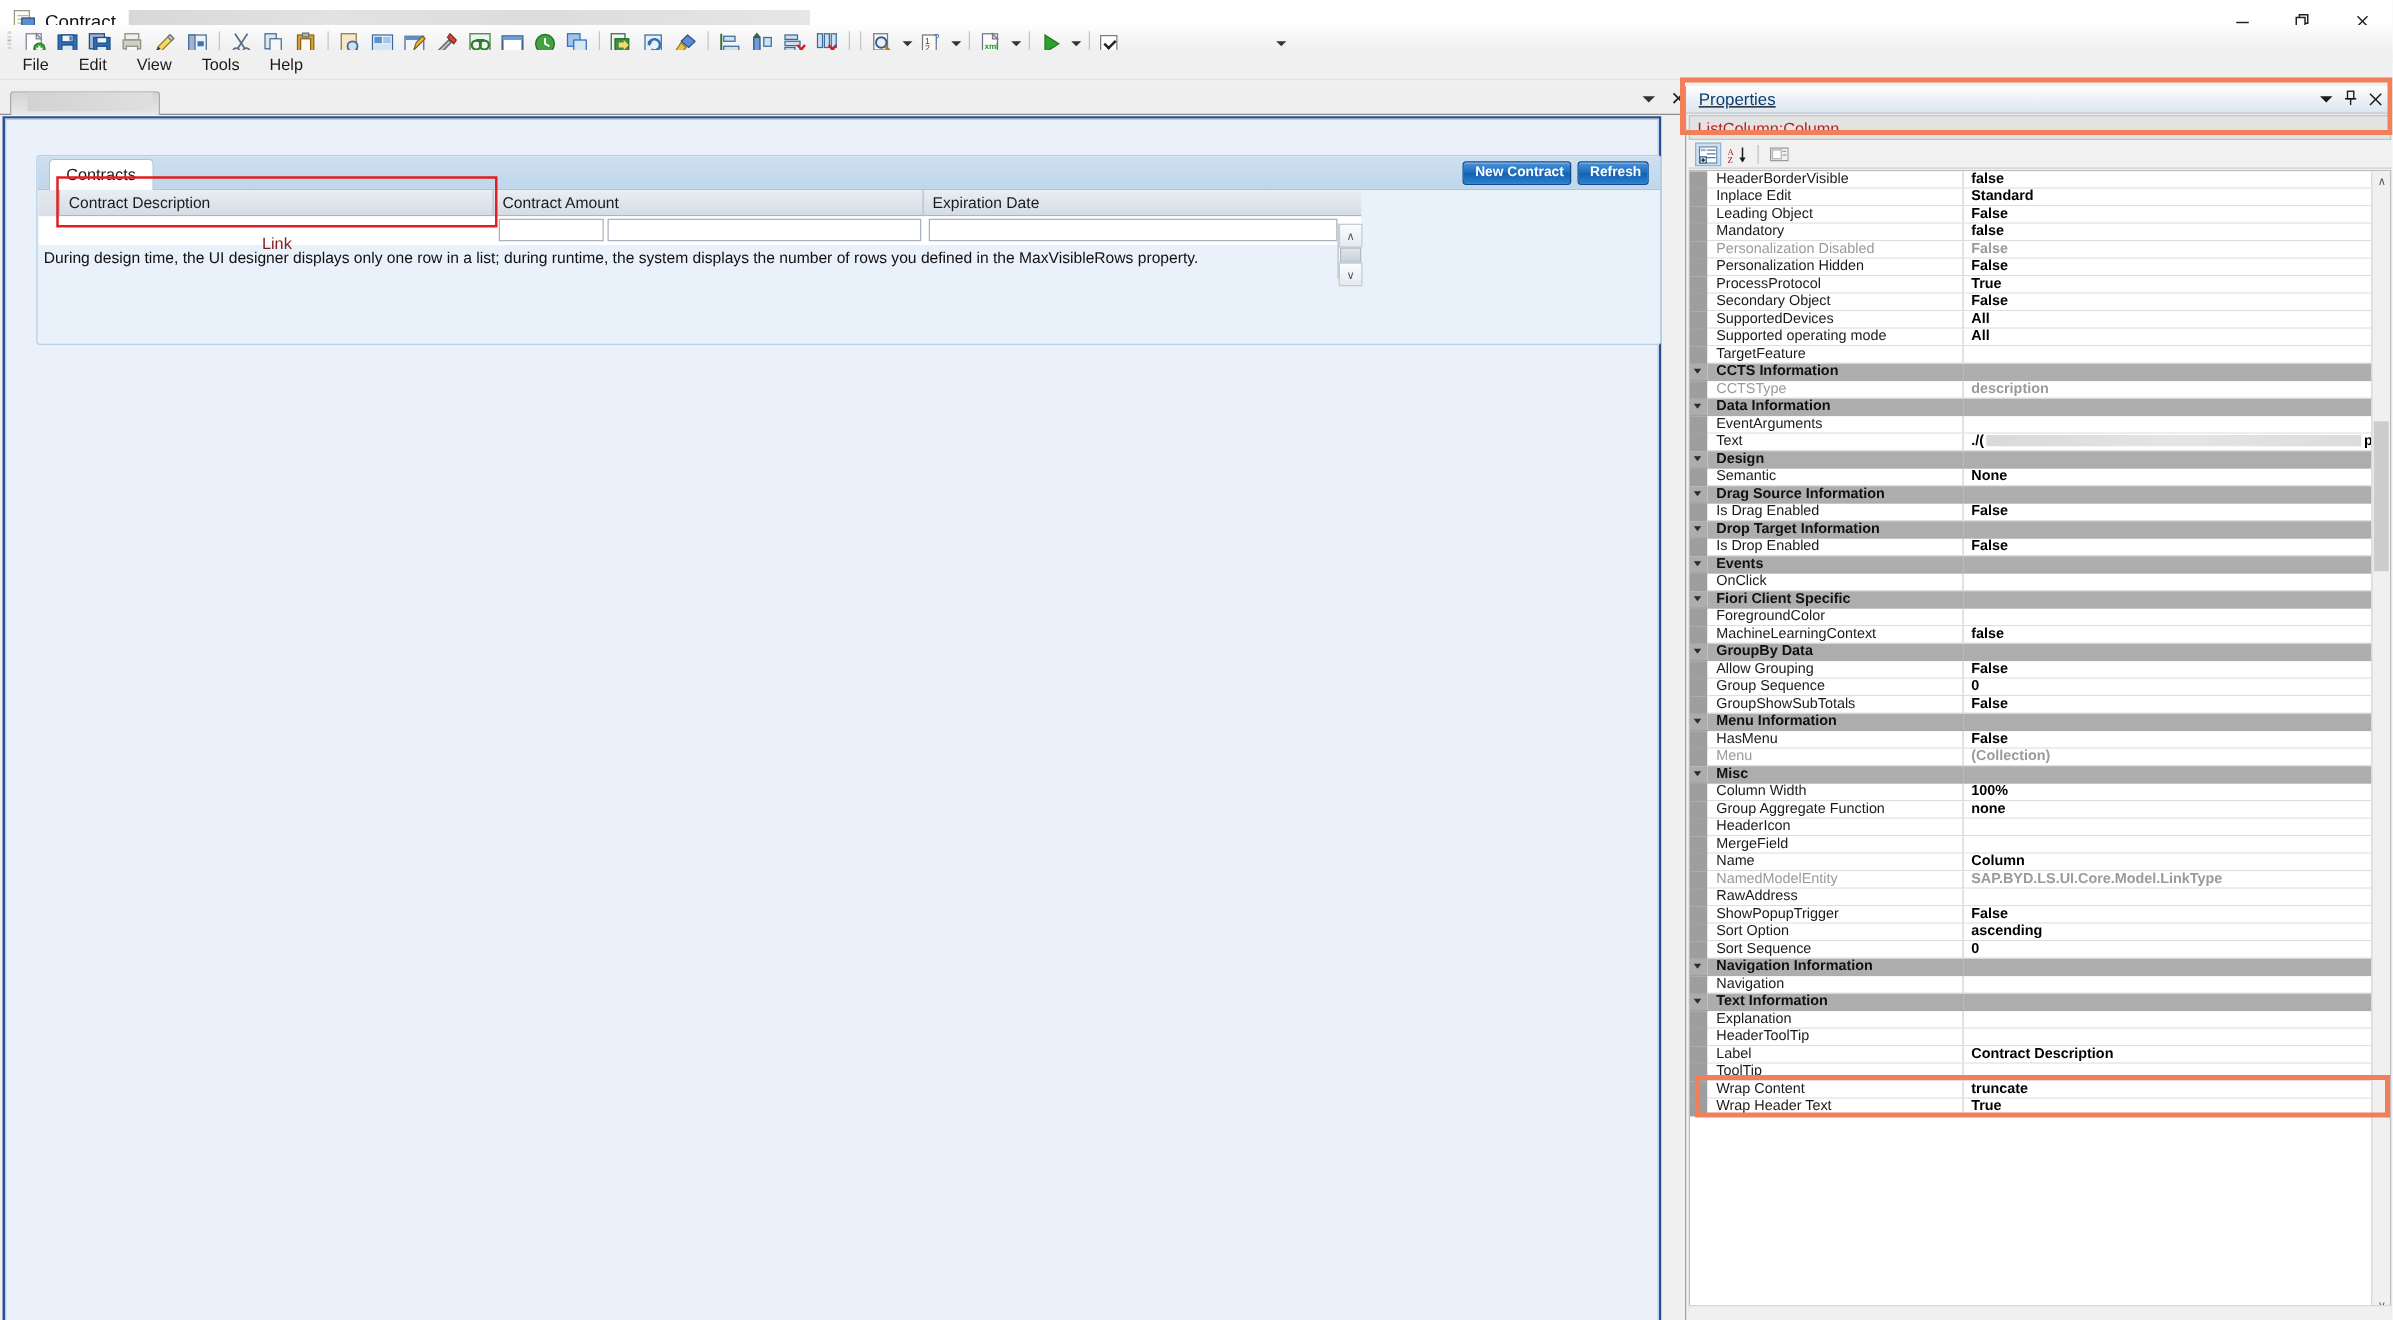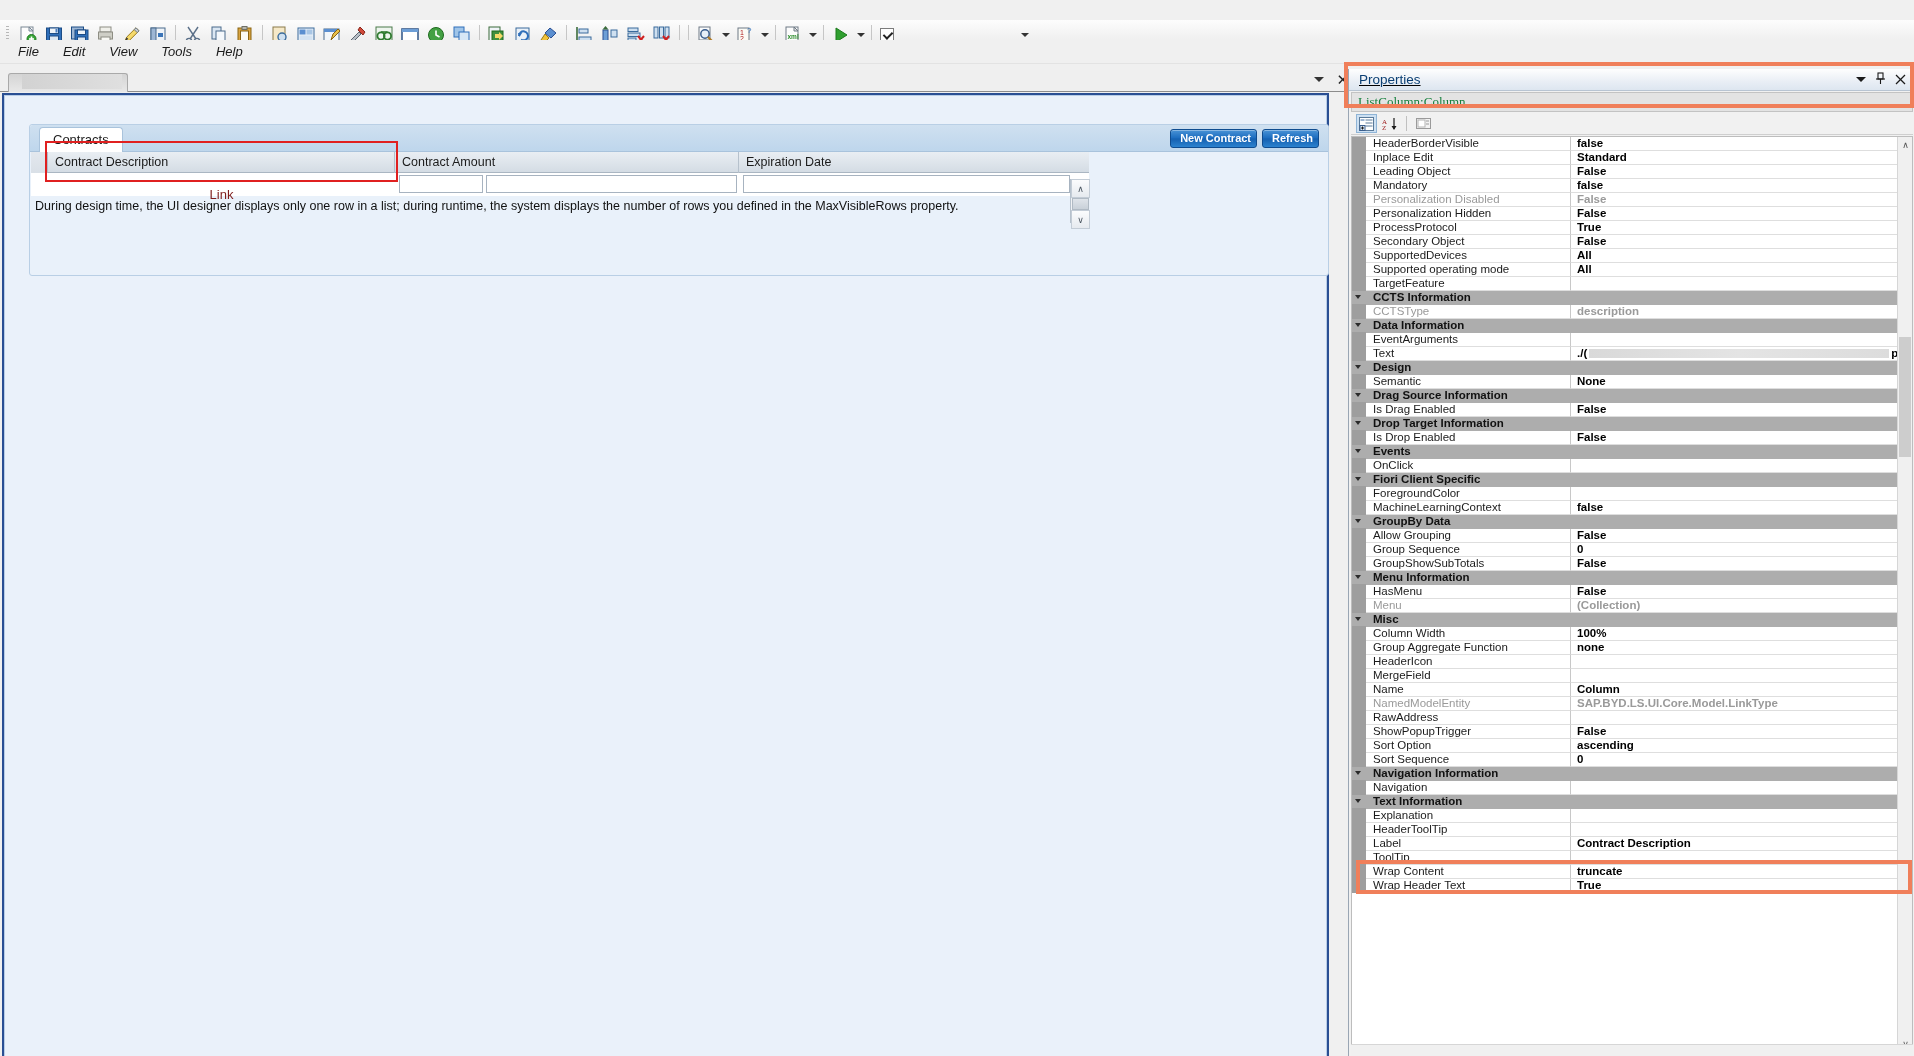--- a/index.html
+++ b/index.html
@@ -75,21 +75,21 @@
   .chk-box { width:14px;height:14px;border:1px solid #7c7c7c;background:#fff;position:relative;}
   .chk-box:after{content:"";position:absolute;left:3px;top:6px;width:4px;height:7px;border:solid #222;border-width:0 2px 2px 0;transform:rotate(45deg);top:1px;left:4px;}
   .chk-label{ font-size:13.5px; color:#7b3f10; white-space:nowrap;margin-top:48px;}
 
   
   .menubar {
     position:absolute; left:0; top:40px; width:1914px; height:24px;
     background:#f0f0f0; display:flex; align-items:center; padding-left:6px;
     border-bottom:1px solid #e3e3e3;
   }
-  .menuitem { padding:2px 12px; font-size:13px; color:#1b1b1b;font-style:italic; }
+  .menuitem { padding:2px 12px; font-size:13px; color:#1b1b1b; }
 
   
   .docstrip {
     position:absolute; left:0; top:70px; width:1355px; height:22px;
     background:#efefef; border-bottom:1px solid #8c8c8c;
   }
   .doctab {
     position:absolute; left:8px; top:3px; width:120px; height:19px;
     background: linear-gradient(180deg,#d4d4d4 0%, #e8e8e8 100%);
     border:1px solid #a9a9a9; border-bottom:none;
@@ -205,21 +205,21 @@
   .props-title span.t { margin-left:10px; font-size:13.5px; color:#0b3f73; }
   .props-title .ctrls { margin-left:auto; display:flex; align-items:center; gap:9px; margin-right:8px; }
   .props-title .caret { width:0;height:0;border-left:5px solid transparent;border-right:5px solid transparent;border-top:5px solid #1b1b1b; }
   .pin { font-size:13px; color:#1b1b1b; line-height:1; }
   .xbtn { font-size:14px; color:#1b1b1b; line-height:1; }
 
   .props-obj {
     position:absolute; left:2px; top:23px; width:562px; height:20px;
     background:#e3e3e3; border:1px solid #c3c3c3;
     display:flex; align-items:center; padding-left:6px;
-    font-size:13px; color:#15803d;font-family:Liberation Serif, serif;
+    font-size:13px; color:#b91c1c;
   }
   .props-toolbar {
     position:absolute; left:2px; top:44px; width:562px; height:22px;
     background:#f1f1f1; display:flex; align-items:center; gap:2px; padding-left:5px;
     border-bottom:1px solid #cfcfcf;
   }
   .ptb { width:21px;height:19px;display:flex;align-items:center;justify-content:center; }
   .ptb.active { background:#cde0f2; border:1px solid #8fb4d6; }
   .ptbsep { width:1px;height:15px;background:#c0c0c0;margin:0 4px; }
 
@@ -269,20 +269,47 @@
   
   .orange-box {
     position:absolute; border:4px solid #f07f5a; pointer-events:none; z-index:40;
   }
 </style>
 </head>
 <body>
 
 <div id="app">
 
+  <div class="titlebar">
+    <div class="title-icon">
+      <div class="page"></div>
+        <div class="badge"></div>
+    </div>
+    <div class="title-text">Contract_</div>
+    <div class="title-redact"></div>
+    <div class="winbtns">
+      <div class="winbtn">
+        <svg width="14" height="14" viewBox="0 0 14 14">
+            <line x1="2" y1="8" x2="12" y2="8" stroke="#222" stroke-width="1.2"></line>
+          </svg>
+      </div>
+      <div class="winbtn">
+        <svg width="14" height="14" viewBox="0 0 14 14">
+          <rect x="2" y="4" width="7" height="7" fill="none" stroke="#222" stroke-width="1.2"></rect>
+          <polyline points="4.5,4 4.5,1.8 11.2,1.8 11.2,8.5 9,8.5" fill="none" stroke="#222" stroke-width="1.2"></polyline>
+        </svg>
+      </div>
+      <div class="winbtn close">
+        <svg width="14" height="14" viewBox="0 0 14 14">
+          <line x1="3" y1="3" x2="11" y2="11" stroke="#222" stroke-width="1.2"></line>
+          <line x1="11" y1="3" x2="3" y2="11" stroke="#222" stroke-width="1.2"></line>
+        </svg>
+      </div>
+    </div>
+  </div>
 
   <div class="toolbar">
     <div class="grip"></div>
 
     <div class="tbtn">
       <svg width="20" height="20" viewBox="0 0 20 20">
         <rect x="3" y="2" width="12" height="15" fill="#fdfdfd" stroke="#7a8794"></rect>
         <path d="M11 2 L15 6 L11 6 Z" fill="#dfe6ed" stroke="#7a8794"></path>
         <circle cx="13.5" cy="14" r="4.5" fill="#3aa63a" stroke="#1f7a1f"></circle>
         <line x1="13.5" y1="11.5" x2="13.5" y2="16.5" stroke="#fff" stroke-width="1.6"></line>

